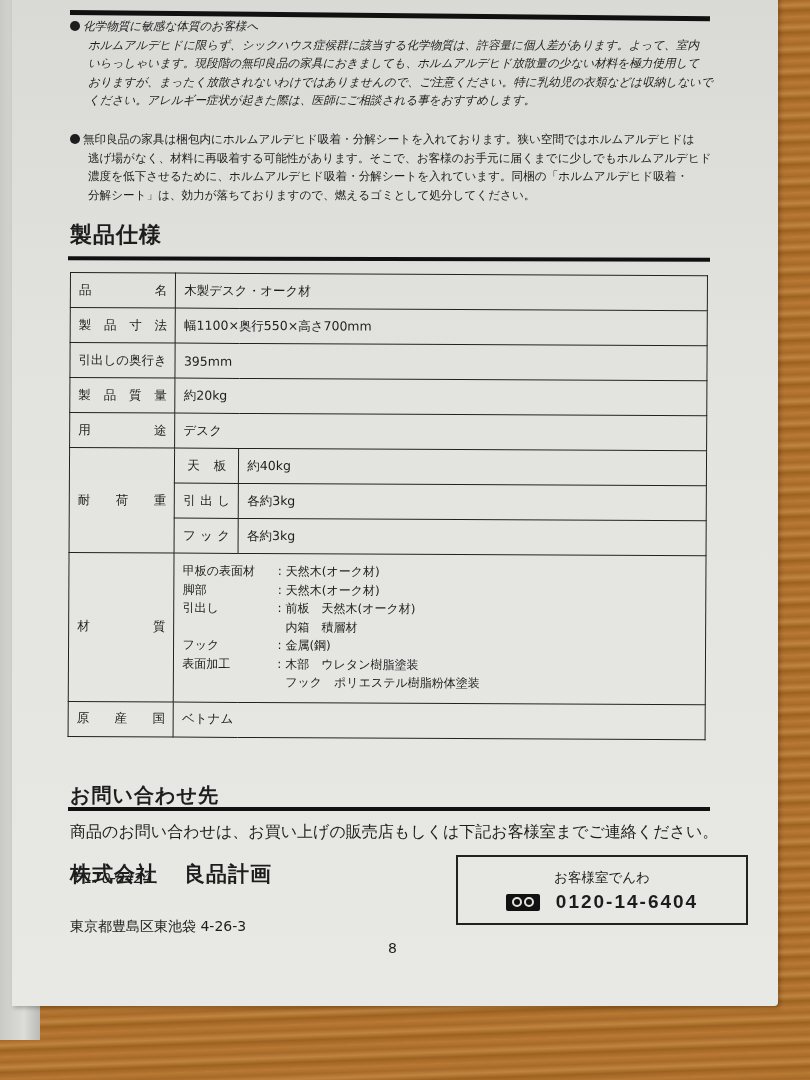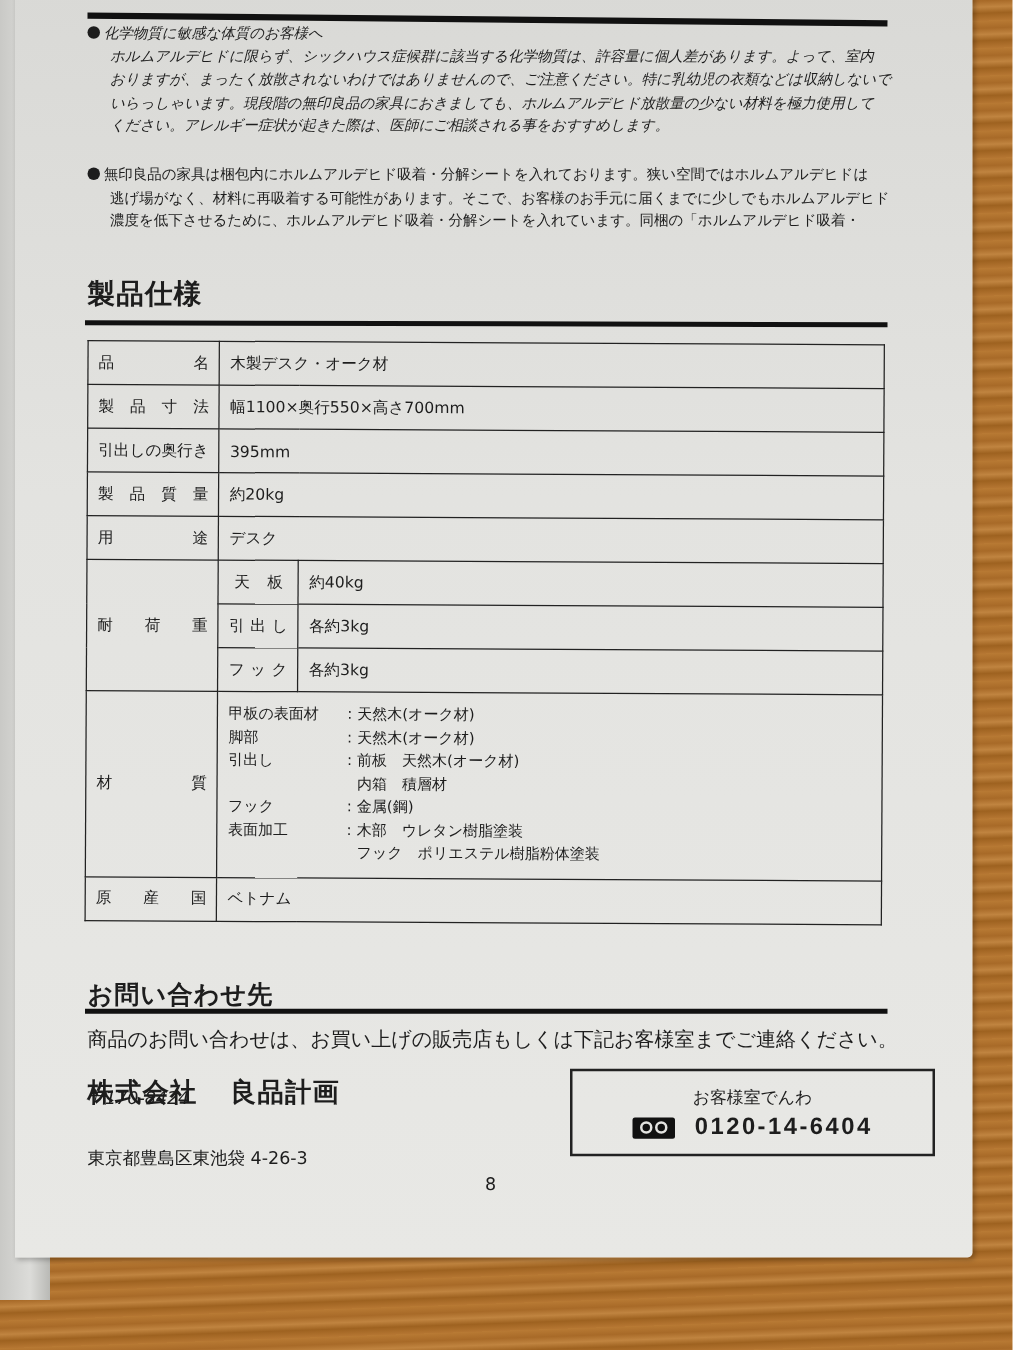--- a/index.html
+++ b/index.html
@@ -72,29 +72,30 @@
 <div class="left-page"></div>
 
 <div class="page">
 </div>
 
 <div class="top-rule"></div>
 
 <div class="para" style="top:17px;font-style:italic;">
   <span class="bullet-line"><span class="bullet"></span><span>化学物質に敏感な体質のお客様へ</span></span>
   <span class="indent">ホルムアルデヒドに限らず、シックハウス症候群に該当する化学物質は、許容量に個人差があります。よって、室内</span>
+  <span class="indent">いらっしゃいます。現段階の無印良品の家具におきましても、ホルムアルデヒド放散量の少ない材料を極力使用して</span>
   <span class="indent">おりますが、まったく放散されないわけではありませんので、ご注意ください。特に乳幼児の衣類などは収納しないで</span>
-  <span class="indent">いらっしゃいます。現段階の無印良品の家具におきましても、ホルムアルデヒド放散量の少ない材料を極力使用して</span>
   <span class="indent">ください。アレルギー症状が起きた際は、医師にご相談される事をおすすめします。</span>
 </div>
 
 <div class="para" style="top:130px;">
   <span class="bullet-line"><span class="bullet"></span><span>無印良品の家具は梱包内にホルムアルデヒド吸着・分解シートを入れております。狭い空間ではホルムアルデヒドは</span></span>
   <span class="indent">逃げ場がなく、材料に再吸着する可能性があります。そこで、お客様のお手元に届くまでに少しでもホルムアルデヒド</span>
   <span class="indent">濃度を低下させるために、ホルムアルデヒド吸着・分解シートを入れています。同梱の「ホルムアルデヒド吸着・</span>
+  <span class="indent">分解シート」は、効力が落ちておりますので、燃えるゴミとして処分してください。</span>
 </div>
 
 <div class="section-title" style="top:220px;">製品仕様</div>
 <div class="section-rule" style="top:257px; transform:rotate(0.15deg);"></div>
 
 <table class="spec">
   <tbody>
       <tr>
     <td class="lbl" colspan="1">
       <div class="spread">

